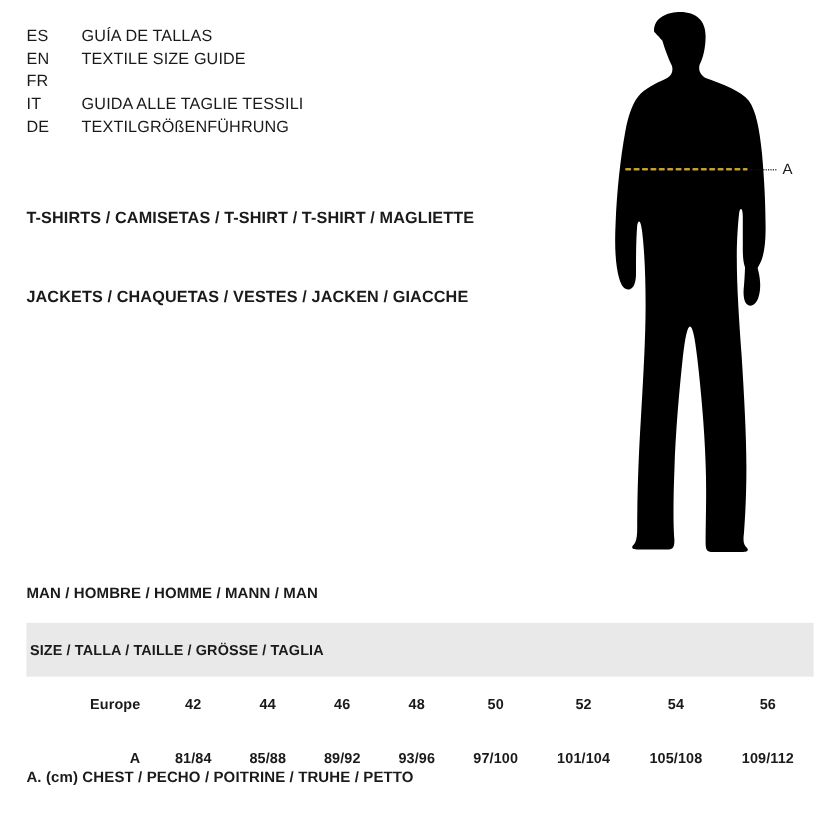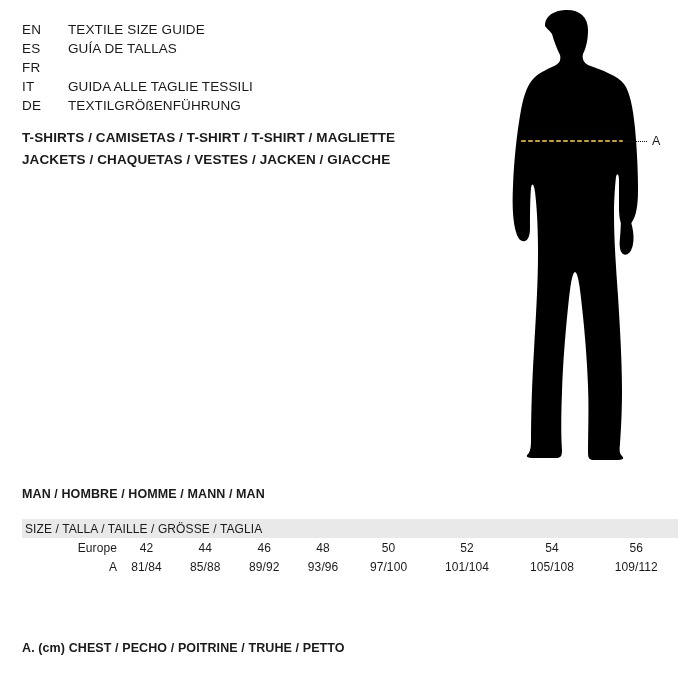--- a/index.html
+++ b/index.html
@@ -45,20 +45,21 @@
     left: 22px;
     top: 127px;
     width: 440px;
   }
   .garment-line {
     font-size: 13.5px;
     font-weight: bold;
     line-height: 22px;
     letter-spacing: 0.1px;
     white-space: nowrap;
+    margin-top: 44px;
   }
 
   
   .figure-wrap {
     position: absolute;
     left: 470px;
     top: 10px;
     width: 220px;
     height: 460px;
   }
@@ -94,23 +95,23 @@
   
   .size-table {
     position: absolute;
     left: 22px;
     top: 519px;
     width: 656px;
     border-collapse: collapse;
     font-size: 12px;
   }
   .size-table td, .size-table th {
-    padding: 0;
+    padding: 13px;
     height: 19px;
-    font-weight: normal;
+    font-weight: bold;
     text-align: center;
     letter-spacing: 0.1px;
   }
   .size-table .rowhead {
     text-align: right;
     padding-left: 3px;
     width: 92px;
   }
   .row-title td {
     background: #e9e9e9;
@@ -132,26 +133,26 @@
     font-size: 12.5px;
     font-weight: bold;
     letter-spacing: 0.1px;
   }
 </style>
 </head>
 <body>
 
 <div class="lang-block">
   <div class="lang-row">
+    <span class="lang-code">ES</span>
+    <span class="lang-text">GUÍA DE TALLAS</span>
+  </div>
+  <div class="lang-row">
     <span class="lang-code">EN</span>
     <span class="lang-text">TEXTILE SIZE GUIDE</span>
-  </div>
-  <div class="lang-row">
-    <span class="lang-code">ES</span>
-    <span class="lang-text">GUÍA DE TALLAS</span>
   </div>
   <div class="lang-row">
     <span class="lang-code">FR</span>
   </div>
   <div class="lang-row">
     <span class="lang-code">IT</span>
     <span class="lang-text">GUIDA ALLE TAGLIE TESSILI</span>
   </div>
   <div class="lang-row">
     <span class="lang-code">DE</span>

